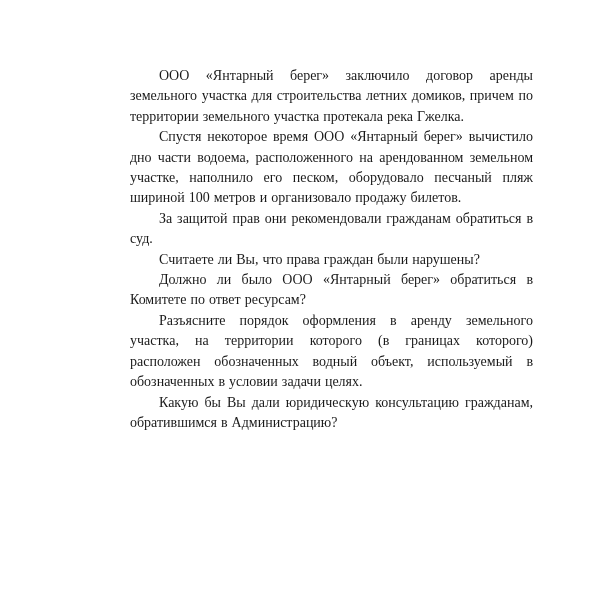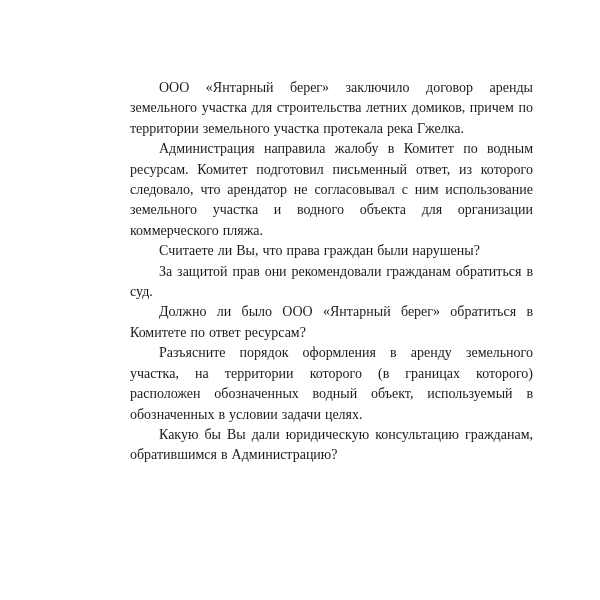--- a/index.html
+++ b/index.html
@@ -9,21 +9,21 @@
   body {
     width: 600px;
     height: 600px;
     position: relative;
     overflow: hidden;
     font-family: "Liberation Serif", "DejaVu Serif", serif;
   }
   .page {
     position: absolute;
     left: 0;
-    top: 12px;
+    top: 0;
     width: 600px;
     height: 472px;
     background: #ffffff;
   }
   .text-block {
     position: absolute;
     left: 130px;
     top: 66px;
     width: 403px;
     font-size: 14px;
@@ -37,20 +37,20 @@
     text-indent: 29px;
     word-spacing: 0.5px;
   }
 </style>
 </head>
 <body>
 
 <div class="page">
   <div class="text-block">
     <p>ООО «Янтарный берег» заключило договор аренды земельного участка для строительства летних домиков, причем по территории земельного участка протекала река Гжелка.</p>
-    <p>Администрация направила жалобу в Комитет по водным ресурсам. Комитет подготовил письменный ответ, из которого следовало, что арендатор не согласовывал с ним использование земельного участка и водного объекта для организации коммерческого пляжа.</p>
+    <p>Спустя некоторое время ООО «Янтарный берег» вычистило дно части водоема, расположенного на арендованном земельном участке, наполнило его песком, оборудовало песчаный пляж шириной 100 метров и организовало продажу билетов.</p>
+    <p>За защитой прав они рекомендовали гражданам обратиться в суд.</p>
     <p>Считаете ли Вы, что права граждан были нарушены?</p>
-    <p>За защитой прав они рекомендовали гражданам обратиться в суд.</p>
     <p>Должно ли было ООО «Янтарный берег» обратиться в Комитете по ответ ресурсам?</p>
     <p>Разъясните порядок оформления в аренду земельного участка, на территории которого (в границах которого) расположен обозначенных водный объект, используемый в обозначенных в условии задачи целях.</p>
     <p>Какую бы Вы дали юридическую консультацию гражданам, обратившимся в Администрацию?</p>
   </div>
 </div>
 
 </body></html>

